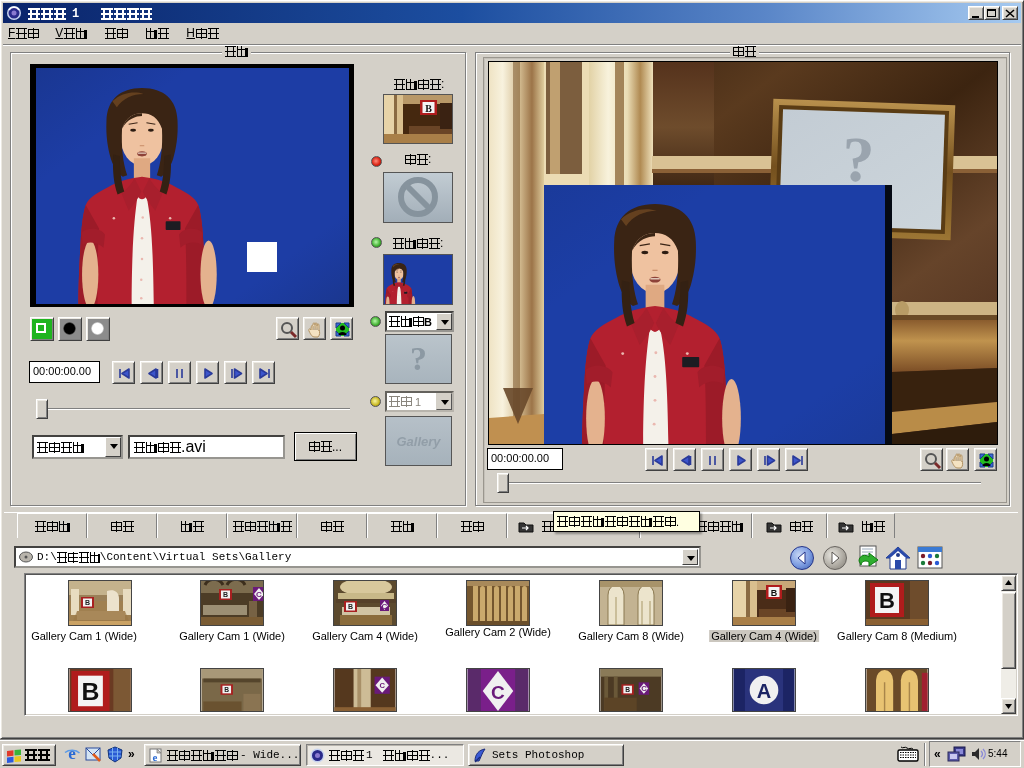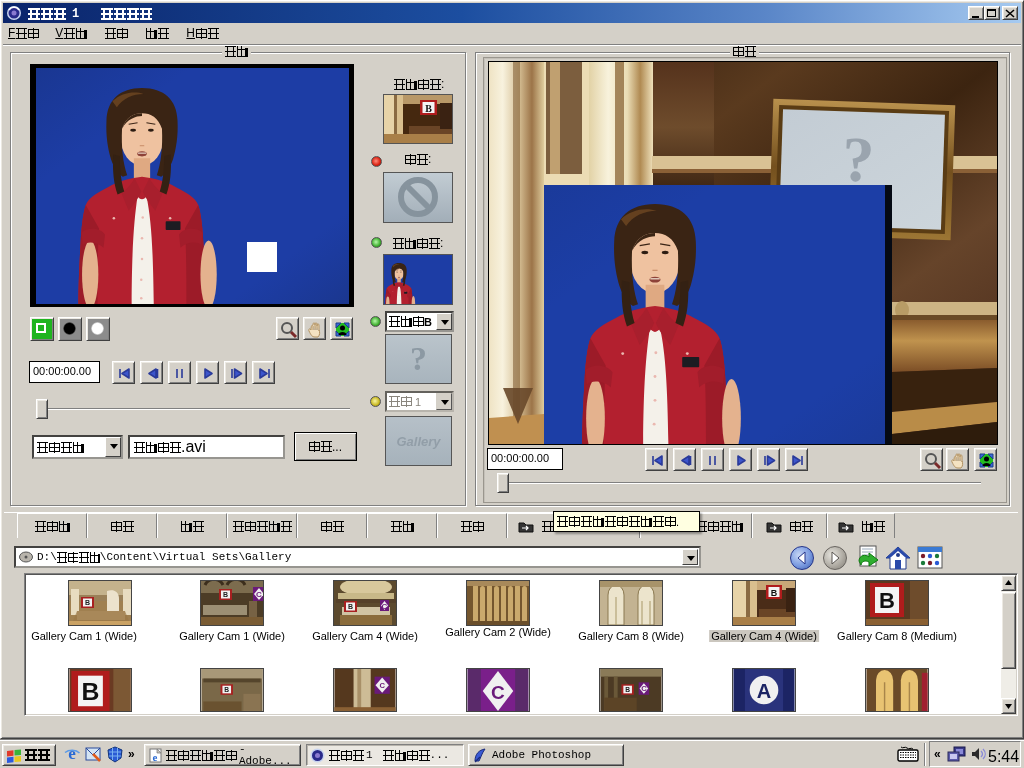--- a/index.html
+++ b/index.html
@@ -761,21 +761,21 @@
           <rect x="2" y="1" width="11" height="13" fill="#fff" stroke="#777"></rect>
           <path d="M9,1 L13,5 L9,5 Z" fill="#c8c4bc" stroke="#777" stroke-width="0.7"></path>
           <text x="7" y="13" font-size="11" font-weight="bold" font-family="Liberation Serif" fill="#2a6ad4" text-anchor="middle">e</text>
         </svg>
   <span class="k" style="margin-left:4px"></span>
         <span class="k k2"></span>
         <span class="k"></span>
         <span class="k k3"></span>
         <span class="k"></span>
         <span class="k k2"></span>
-  <span style="font-family:'Liberation Mono',monospace;font-size:11px;margin-left:2px">- Adobe...</span>
+  <span style="font-family:'Liberation Mono',monospace;font-size:11px;margin-left:2px">- Wide...</span>
  </div>
  <div class="abs row" style="left:306px;top:744px;width:158px;height:22px;padding-left:3px;background:#ebe8e2;border:1px solid #808080;border-right-color:#fff;border-bottom-color:#fff;box-shadow:inset 1px 1px 0 #b8b4ac">
   <svg width="15" height="15">
           <circle cx="7.5" cy="7.5" r="7" fill="#c8d4f0"></circle>
           <circle cx="7.5" cy="7.5" r="5.5" fill="#2a2a8a"></circle>
           <circle cx="7.5" cy="7.5" r="2.5" fill="#8a7ad0"></circle>
         </svg>
   <span class="k" style="margin-left:4px"></span>
         <span class="k k2"></span>
         <span class="k"></span>
@@ -784,35 +784,35 @@
         <span class="k k3"></span>
         <span class="k k2"></span>
         <span class="k"></span>
   <span style="font-family:'Liberation Mono',monospace;font-size:11px">...</span>
  </div>
  <div class="abs btn row" style="left:468px;top:744px;width:156px;height:22px;padding-left:4px">
   <svg width="14" height="15">
           <path d="M2,13 C2,6 6,2 12,1 C9,5 8,9 6,13 Z" fill="#3a5ad4" stroke="#1a2a7a"></path>
           <path d="M2,14 L7,9" stroke="#1a2a7a" stroke-width="1.2"></path>
         </svg>
-  <span style="font-family:'Liberation Mono',monospace;font-size:11px;margin-left:5px">Adobe Photoshop</span>
+  <span style="font-family:'Liberation Mono',monospace;font-size:11px;margin-left:5px">Sets Photoshop</span>
  </div>
  <svg class="abs" style="left:897px;top:746px" width="22" height="17">
         <rect x="1" y="4" width="20" height="11" rx="1.5" fill="#fff" stroke="#000" stroke-width="1.4"></rect>
         <path d="M3,6.5 L19,6.5" stroke="#000" stroke-width="1" stroke-dasharray="1.5 1"></path>
         <path d="M3,9 L19,9 M3,11.5 L19,11.5" stroke="#000" stroke-width="1" stroke-dasharray="1.5 1"></path>
         <path d="M4,1 C6,3 8,0 10,2 C12,4 14,1 16,3" stroke="#000" fill="none"></path>
       </svg>
  <div class="abs" style="left:924px;top:743px;width:2px;height:23px;border-left:1px solid #808080;border-right:1px solid #fff"></div>
  <div class="abs" style="left:929px;top:741px;width:92px;height:26px;border:1px solid #808080;border-right-color:#fff;border-bottom-color:#fff"></div>
  <div class="abs" style="left:934px;top:747px;font-size:12px;font-weight:bold">«</div>
  <svg class="abs" style="left:947px;top:745px" width="20" height="18">
         <rect x="7" y="2" width="11" height="9" fill="#3a3a8a" stroke="#1a1a4a"></rect>
         <rect x="9" y="4" width="7" height="5" fill="#8a8ad8"></rect>
         <rect x="1" y="7" width="11" height="9" fill="#5a5aaa" stroke="#2a2a5a"></rect>
         <rect x="3" y="9" width="7" height="5" fill="#c8c8f0"></rect>
       </svg>
  <svg class="abs" style="left:970px;top:746px" width="17" height="16">
         <path d="M2,6 L5,6 L9,2 L9,14 L5,10 L2,10 Z" fill="#2a2a2a"></path>
         <path d="M11,5 C13,7 13,9 11,11 M13,3 C16,6 16,10 13,13" stroke="#8a8ad8" stroke-width="1.3" fill="none"></path>
       </svg>
- <div class="abs" style="left:988px;top:748px;font-size:16px;color:#000">5:44</div>
+ <div class="abs" style="left:988px;top:748px;font-size:10px;color:#000">5:44</div>
 </div>
 </div>
 </body></html>

